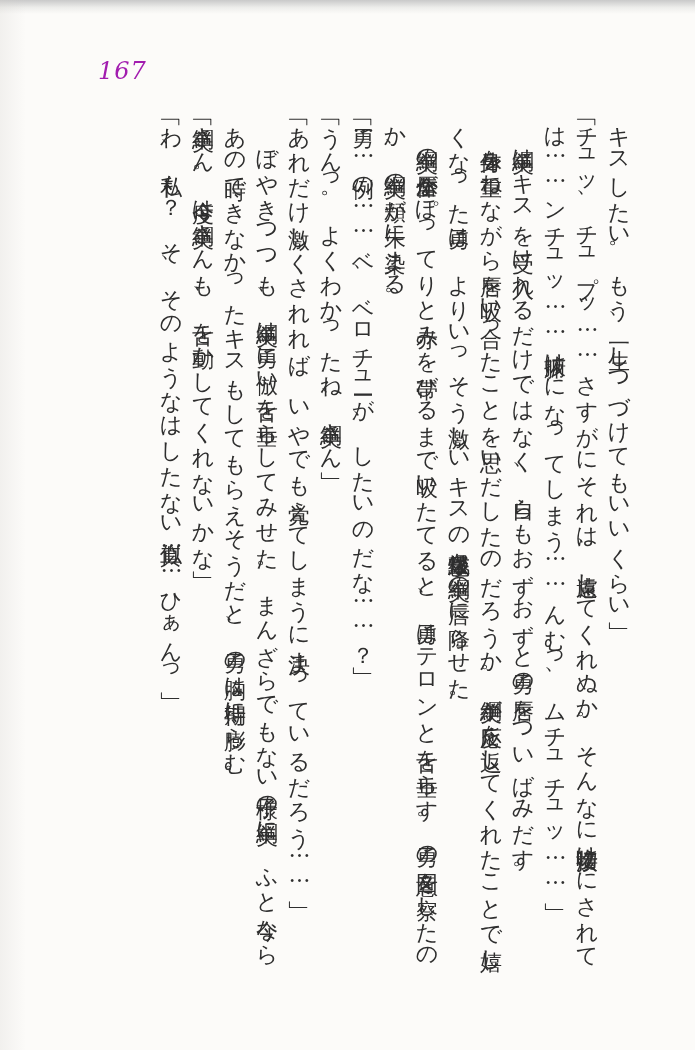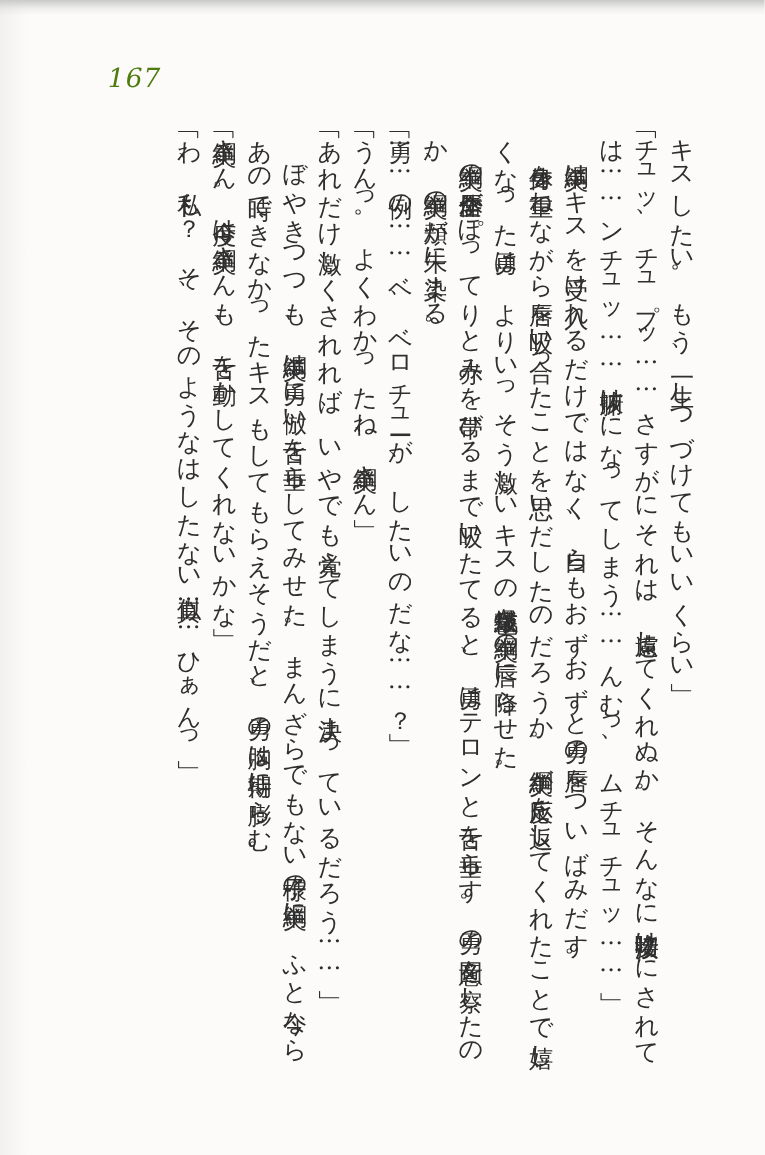--- a/index.html
+++ b/index.html
@@ -30,21 +30,21 @@
     height: 1050px;
     background: linear-gradient(to right, rgba(210,208,204,0.25), rgba(252,251,249,0));
   }
   .page-number {
     position: absolute;
     top: 57px;
     left: 98px;
     font-family: "DejaVu Serif", "Liberation Serif", serif;
     font-style: italic;
     font-size: 24px;
-    color: #4d7c0f;
+    color: #a21caf;
     letter-spacing: 1px;
   }
   
   .text-area {
     position: absolute;
     top: 112px;
     right: 60px;
     width: 546px;
     height: 848px;
     writing-mode: vertical-rl;

